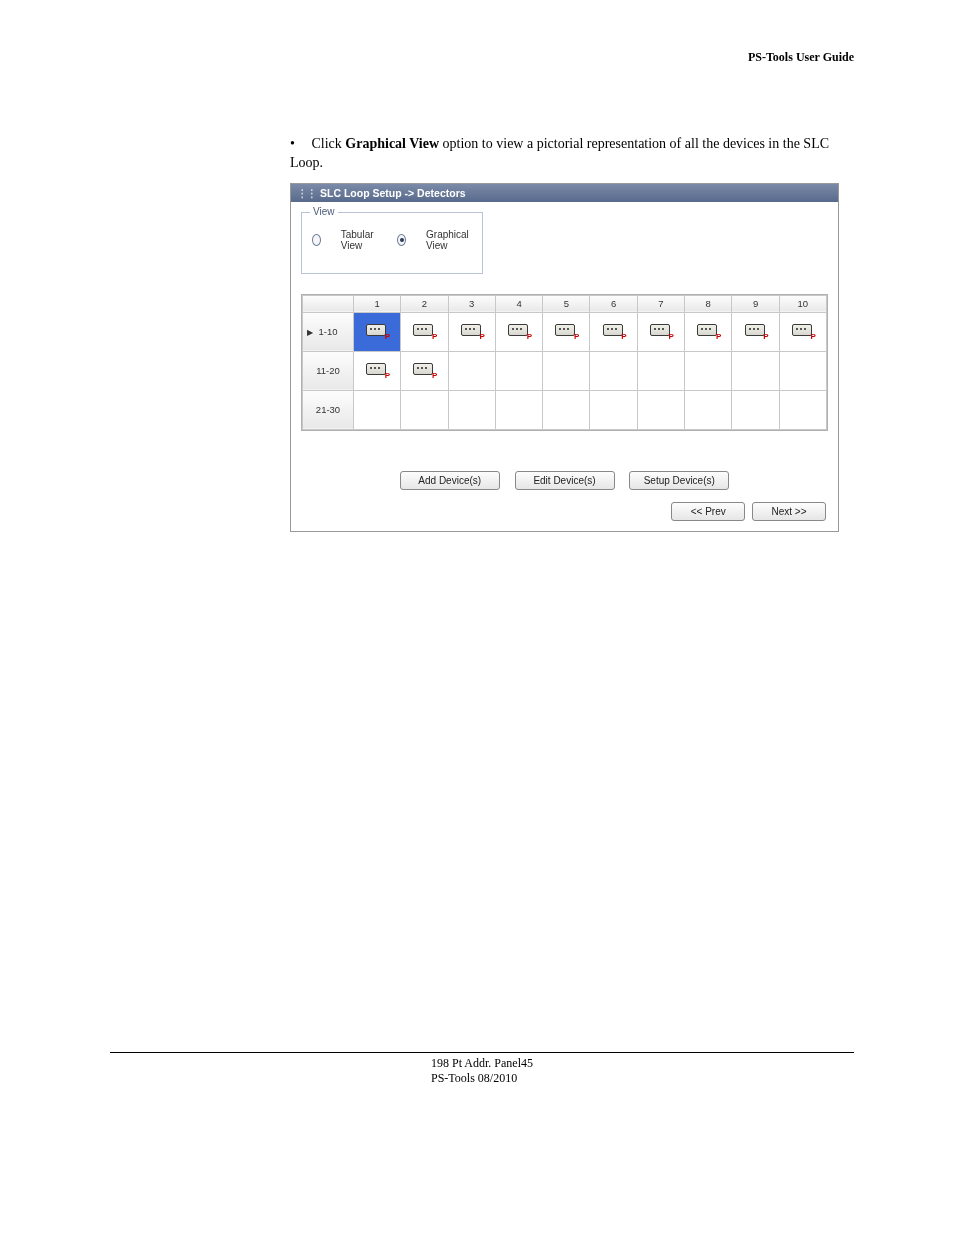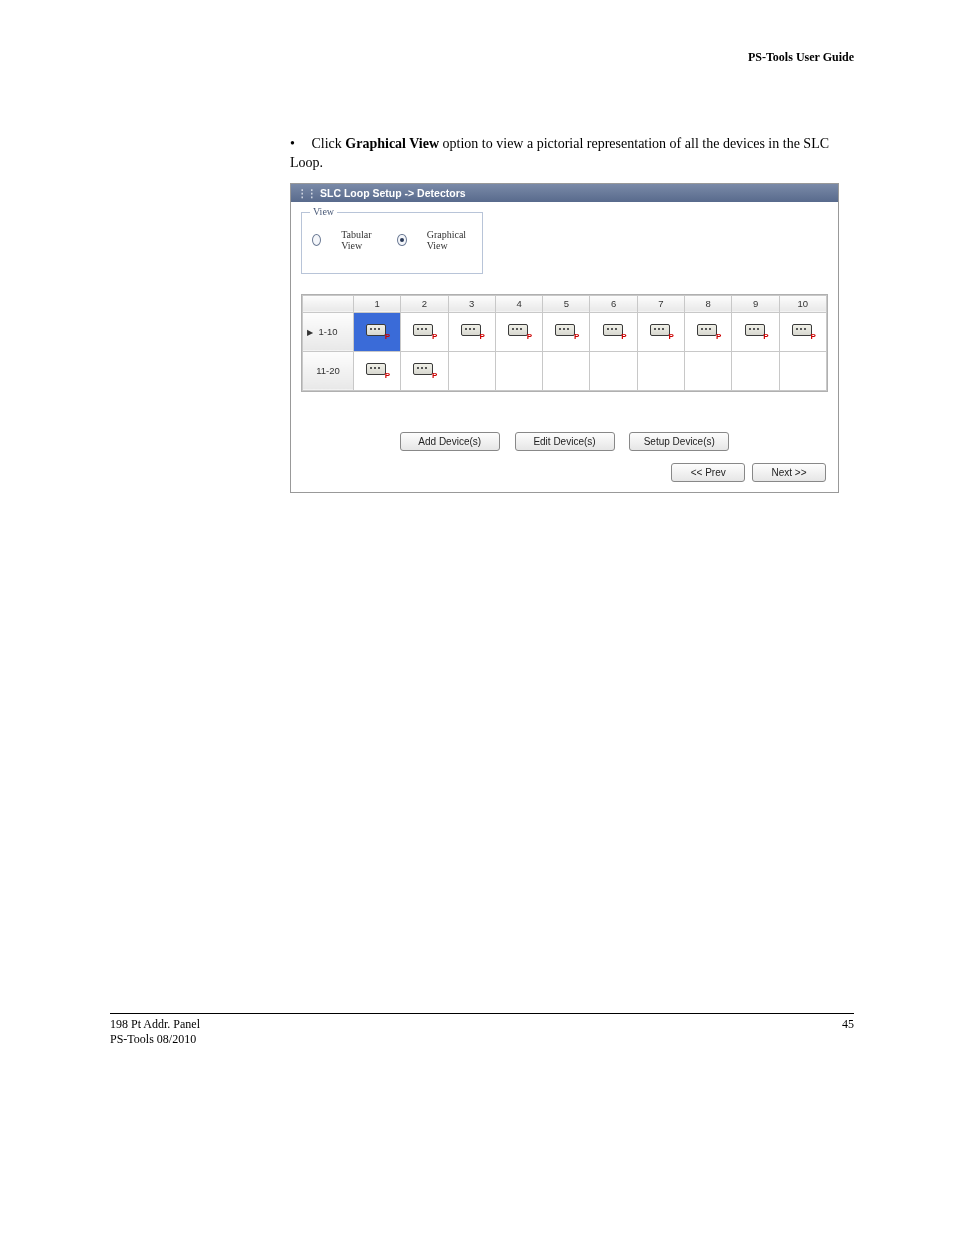--- a/index.html
+++ b/index.html
@@ -51,21 +51,20 @@
     letter-spacing: -1px;
     margin-right: 4px;
     color: #cfd5e0;
   }
   .view-panel {
     border: 1px solid #b8c4d8;
     margin: 10px 10px 0 10px;
     padding: 16px 10px 22px 10px;
     position: relative;
     width: 160px;
-    font-family: Liberation Serif, serif;
   }
   .view-panel .legend {
     position: absolute;
     top: -7px;
     left: 8px;
     background: #fff;
     padding: 0 3px;
     color: #4a5a78;
     font-size: 10px;
   }
@@ -200,21 +199,21 @@
   }
   .nav-row .ui-btn {
     min-width: 52px;
     margin: 0 2px;
   }
   .footer {
     margin-top: 520px;
     border-top: 1px solid #000;
     padding-top: 3px;
     display: flex;
-    justify-content: space-between;
+    justify-content: center;
     font-size: 12px;
   }
   .footer-left {
     line-height: 1.25;
   }
 </style>
 </head>
 <body>
 
 <div class="page">
@@ -280,20 +279,33 @@
               <td class="device-cell"><span class="dev-icon"><span class="box"></span><span class="p">P</span></span></td>
               <td class="device-cell"></td>
               <td class="device-cell"></td>
               <td class="device-cell"></td>
               <td class="device-cell"></td>
               <td class="device-cell"></td>
               <td class="device-cell"></td>
               <td class="device-cell"></td>
               <td class="device-cell"></td>
             </tr>
+            <tr>
+              <td class="rowhdr">21-30</td>
+              <td class="device-cell"></td>
+              <td class="device-cell"></td>
+              <td class="device-cell"></td>
+              <td class="device-cell"></td>
+              <td class="device-cell"></td>
+              <td class="device-cell"></td>
+              <td class="device-cell"></td>
+              <td class="device-cell"></td>
+              <td class="device-cell"></td>
+              <td class="device-cell"></td>
+            </tr>
           </tbody>
         </table>
     </div>
 
     <div class="button-row">
       <span class="ui-btn">Add Device(s)</span>
       <span class="ui-btn">Edit Device(s)</span>
       <span class="ui-btn">Setup Device(s)</span>
     </div>
 

